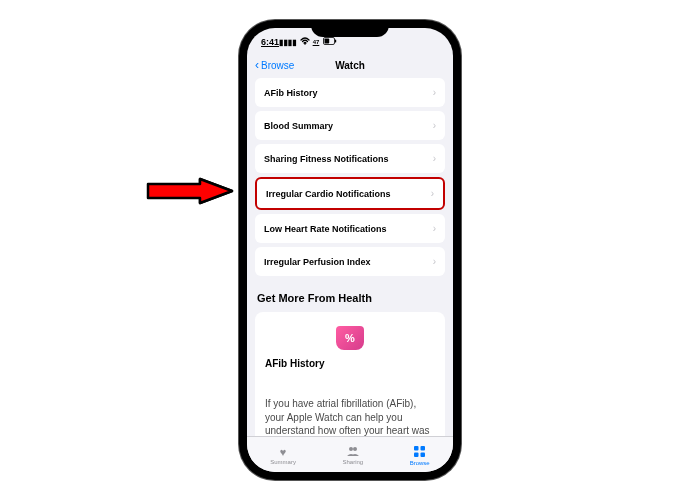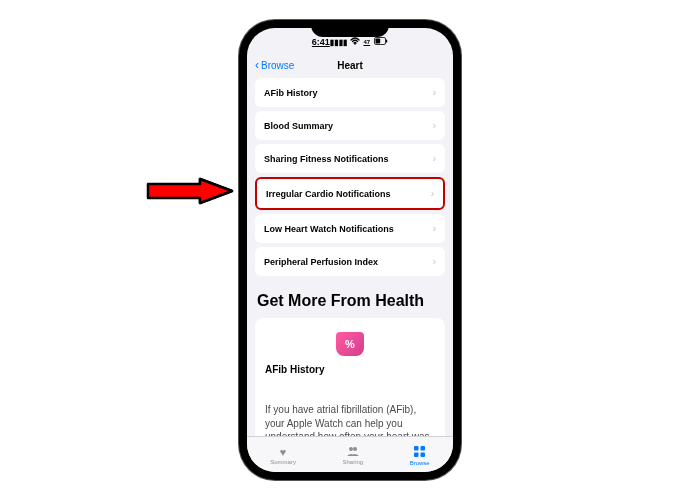--- a/index.html
+++ b/index.html
@@ -1,34 +1,34 @@
 <!DOCTYPE html>
 <html><head>
   <meta charset="utf-8">
   <style>
     * { margin: 0; padding: 0; box-sizing: border-box; font-family: -apple-system, BlinkMacSystemFont, "Segoe UI", Helvetica, Arial, sans-serif; }
     body { background: #fff; width: 700px; height: 500px; position: relative; display: flex; align-items: center; justify-content: center; }
     .phone-frame { width: 222px; height: 460px; background: #000; border-radius: 36px; padding: 8px; position: relative; box-shadow: 0 0 0 1px #555; }
     .phone-screen { width: 100%; height: 100%; background: #f2f2f7; border-radius: 28px; overflow: hidden; position: relative; display: flex; flex-direction: column; }
     .notch { position: absolute; top: 0; left: 50%; transform: translateX(-50%); width: 78px; height: 17px; background: #000; border-radius: 0 0 12px 12px; z-index: 10; }
-    .status-bar { height: 24px; display: flex; justify-content: center; align-items: center; padding: 4px 14px 0; font-size: 9px; font-weight: 600; color: #000; text-decoration: underline; }
+    .status-bar { height: 24px; display: flex; justify-content: flex-start; align-items: center; padding: 4px 14px 0; font-size: 9px; font-weight: 600; color: #000; text-decoration: underline; }
     .status-right { display: flex; align-items: center; gap: 3px; }
     .signal-icon, .wifi-icon { font-size: 8px; }
     .battery-text { font-size: 6px; font-weight: 700; margin-right: 1px; }
     .nav-bar { height: 26px; display: flex; align-items: center; position: relative; padding: 0 8px; }
     .back-btn { color: #007aff; font-size: 10px; display: flex; align-items: center; gap: 2px; }
     .back-chevron { font-size: 12px; }
     .nav-title { position: absolute; left: 50%; transform: translateX(-50%); font-size: 10px; font-weight: 600; color: #000; }
     .content { flex: 1; overflow: hidden; padding: 0 8px; }
     .list-group { background: transparent; margin-bottom: 12px; }
     .list-item { background: #fff; border-radius: 6px; padding: 9px 9px; display: flex; justify-content: space-between; align-items: center; margin-bottom: 4px; }
     .list-item-label { font-size: 9px; font-weight: 600; color: #000; }
     .chevron { color: #c7c7cc; font-size: 10px; }
     .highlighted-item { border: 2px solid #c20000; }
-    .section-header { font-size: 16px; font-weight: 700; color: #000; padding: 4px 2px 8px; }
+    .section-header { font-size: 11px; font-weight: 700; color: #000; padding: 4px 2px 8px; }
     .promo-card { background: #fff; border-radius: 8px; padding: 10px 10px 0; text-align: left; }
     .promo-icon-wrap { text-align: center; padding: 4px 0 8px; }
     .promo-icon { display: inline-block; width: 28px; height: 24px; background: linear-gradient(135deg, #ff5ca2, #d63c8c); border-radius: 4px 4px 8px 8px; position: relative; color: #fff; font-size: 11px; line-height: 24px; text-align: center; font-weight: 700; }
     .promo-title { font-size: 10px; font-weight: 700; color: #000; margin-bottom: 4px; }
     .promo-desc { font-size: 10px; color: #4a4a4a; line-height: 1.35; margin-bottom: 8px; margin-top: 28px; }
     .promo-btn { background: #007aff; color: #fff; text-align: center; padding: 6px; border-radius: 6px; font-size: 9px; font-weight: 500; margin: 8px -2px; }
     .tab-bar { height: 36px; background: rgba(247,247,250,0.96); border-top: 0.5px solid #d0d0d5; display: flex; justify-content: space-around; align-items: center; padding-top: 2px; }
     .tab { display: flex; flex-direction: column; align-items: center; gap: 1px; }
     .tab-icon { font-size: 11px; color: #8e8e93; }
     .tab-label { font-size: 6px; color: #8e8e93; }
@@ -70,21 +70,21 @@
             </svg>
         </span>
       </div>
     </div>
 
     <div class="nav-bar">
       <div class="back-btn">
         <span class="back-chevron">‹</span>
         <span>Browse</span>
       </div>
-      <div class="nav-title">Heart</div>
+      <div class="nav-title">Watch</div>
     </div>
 
     <div class="content">
       <div class="list-group">
         <div class="list-item">
           <span class="list-item-label">AFib History</span>
           <span class="chevron">›</span>
         </div>
         <div class="list-item">
           <span class="list-item-label">Blood Summary</span>
@@ -92,25 +92,25 @@
         </div>
         <div class="list-item">
           <span class="list-item-label">Sharing Fitness Notifications</span>
           <span class="chevron">›</span>
         </div>
         <div class="list-item highlighted-item">
           <span class="list-item-label">Irregular Cardio Notifications</span>
           <span class="chevron">›</span>
         </div>
         <div class="list-item">
-          <span class="list-item-label">Low Heart Watch Notifications</span>
+          <span class="list-item-label">Low Heart Rate Notifications</span>
           <span class="chevron">›</span>
         </div>
         <div class="list-item">
-          <span class="list-item-label">Peripheral Perfusion Index</span>
+          <span class="list-item-label">Irregular Perfusion Index</span>
           <span class="chevron">›</span>
         </div>
       </div>
 
       <div class="section-header">Get More From Health</div>
 
       <div class="promo-card">
         <div class="promo-icon-wrap">
           <span class="promo-icon">%</span>
         </div>

